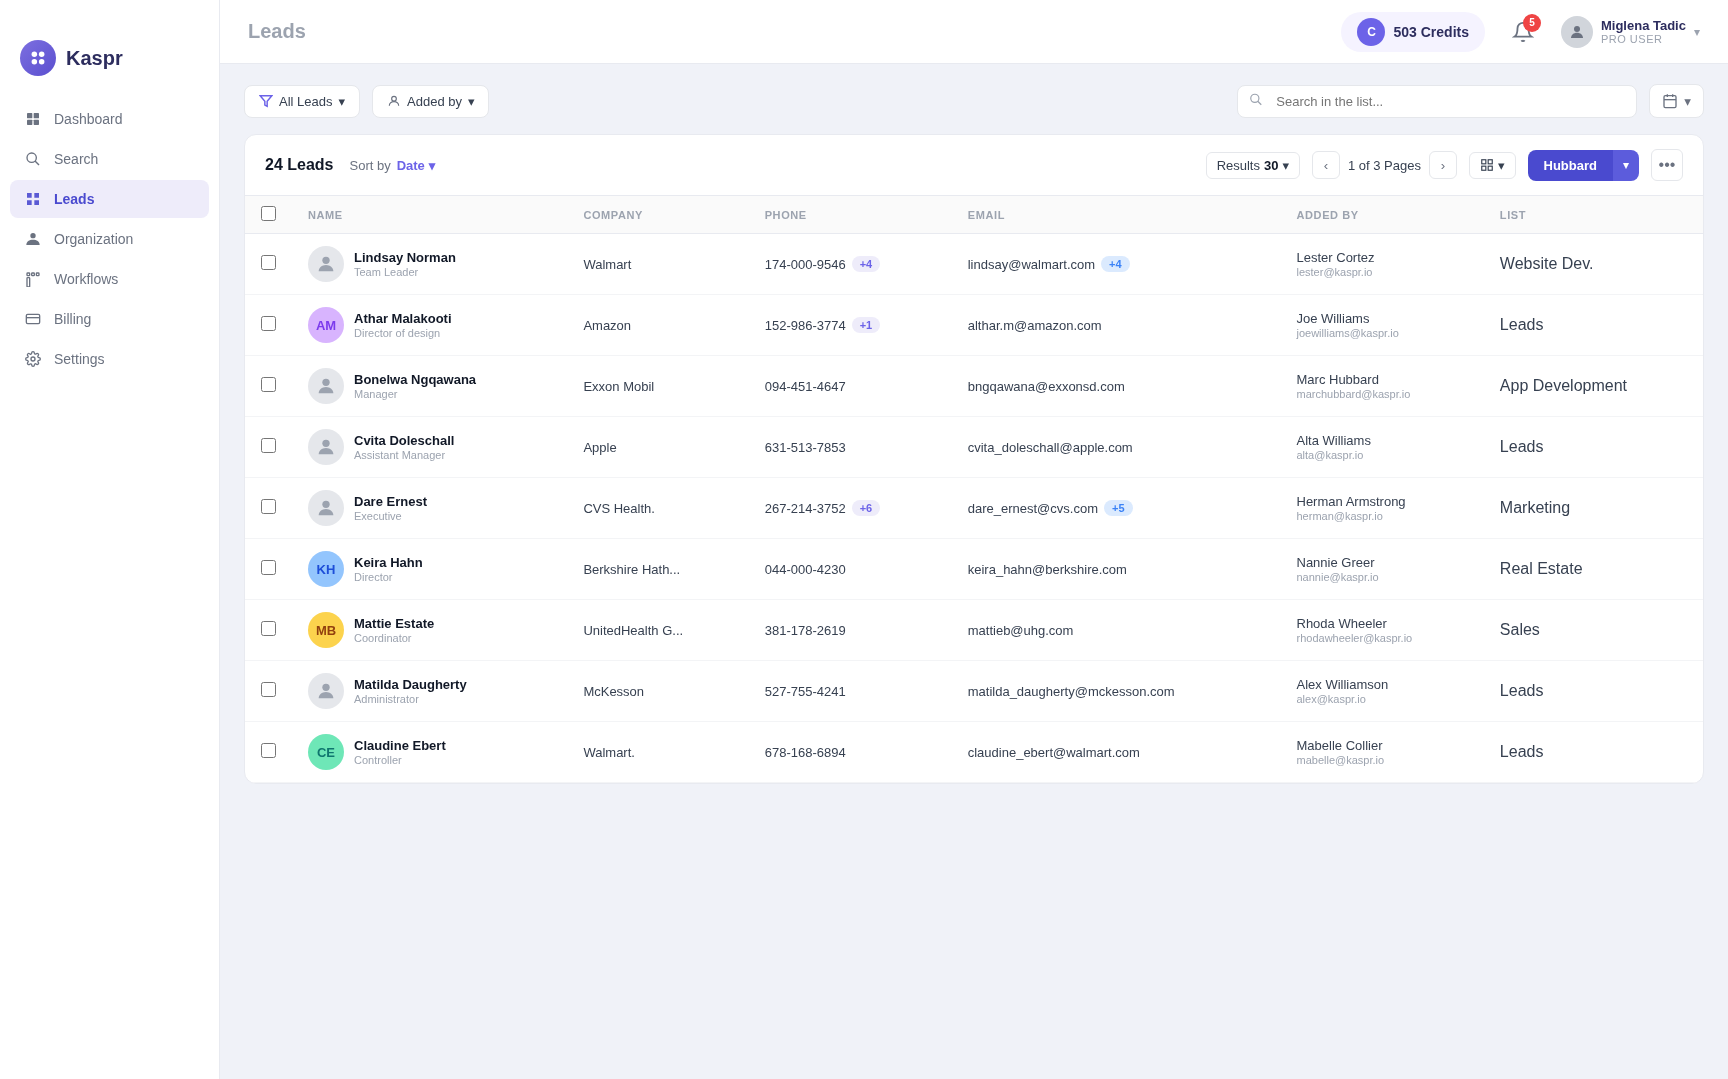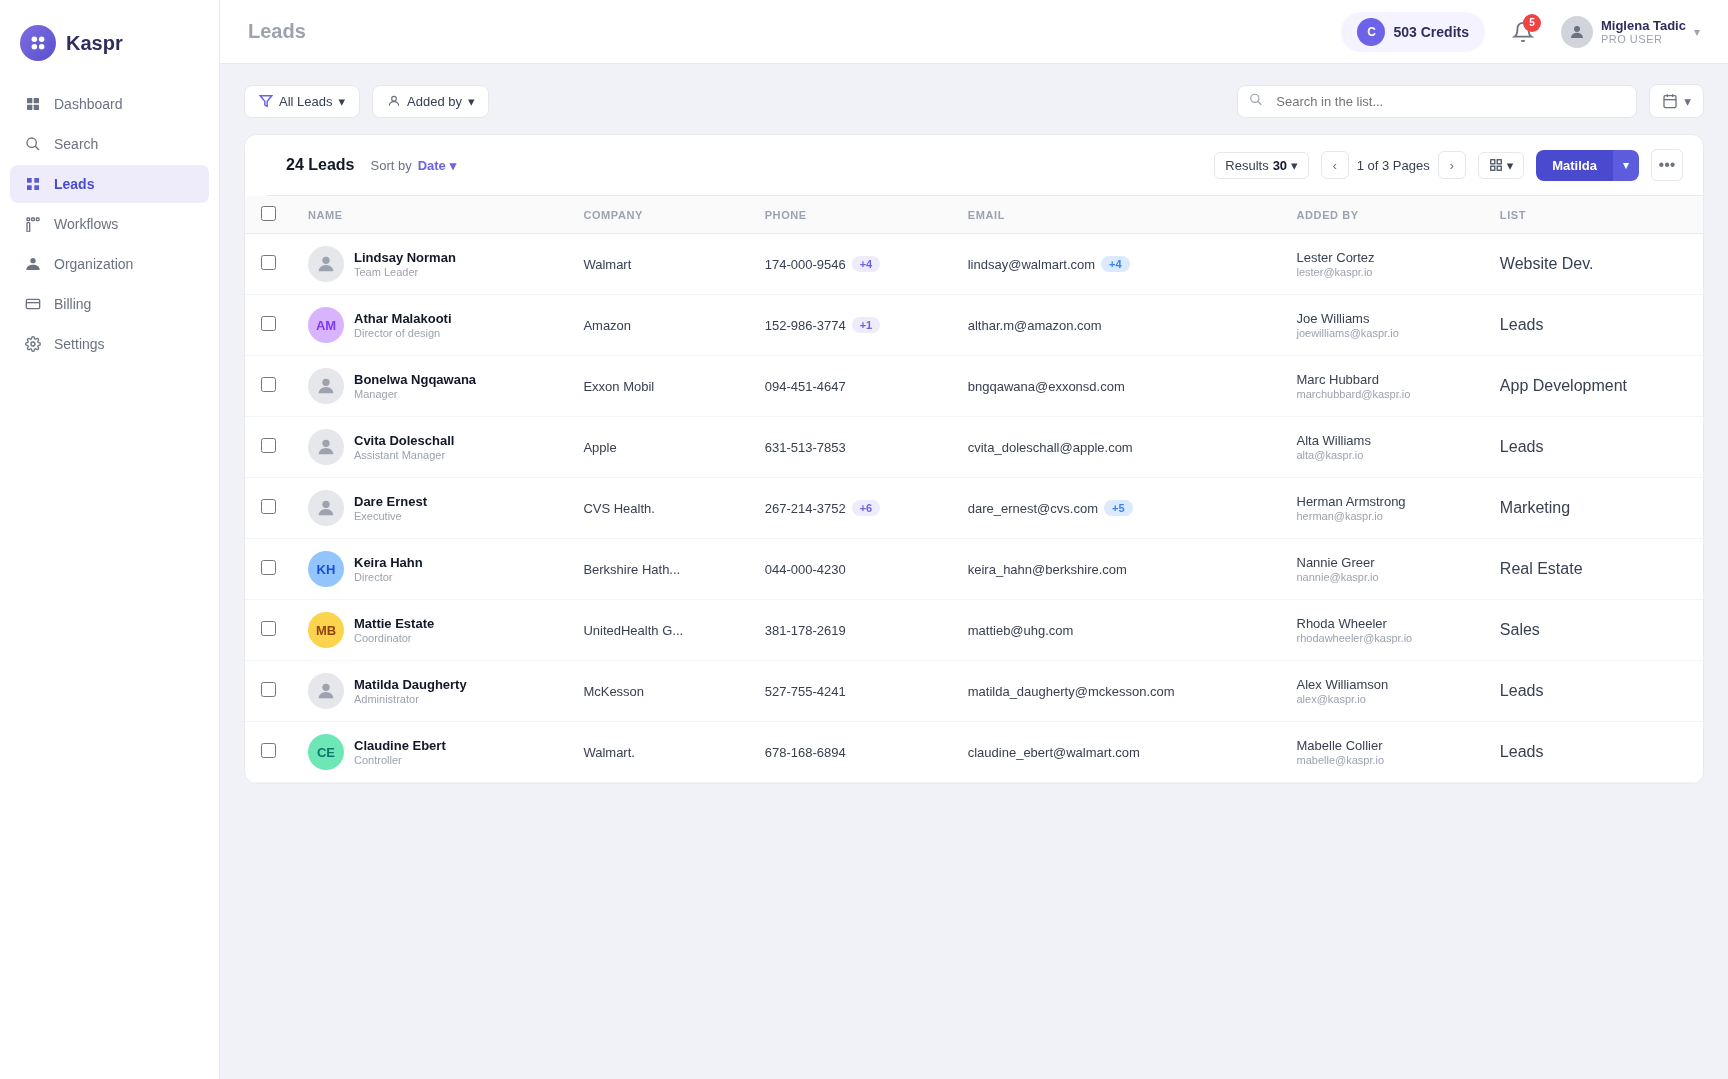--- a/index.html
+++ b/index.html
@@ -1,19 +1,19 @@
 <!DOCTYPE html>
 <html><head>
   <meta charset="utf-8">
   <style>
     * { box-sizing: border-box; margin: 0; padding: 0; }
     body { font-family: -apple-system, BlinkMacSystemFont, 'Segoe UI', sans-serif; background: #f0f2f8; display: flex; height: 100vh; overflow: hidden; }
 
     
-    .sidebar { width: 220px; background: #fff; display: flex; flex-direction: column; padding: 17px 0; border-right: 1px solid #e8eaf0; flex-shrink: 0; }
+    .sidebar { width: 220px; background: #fff; display: flex; flex-direction: column; padding: 32px 0; border-right: 1px solid #e8eaf0; flex-shrink: 0; }
     .sidebar-logo { display: flex; align-items: center; gap: 10px; padding: 8px 20px 24px; }
     .sidebar-logo-icon { width: 36px; height: 36px; background: linear-gradient(135deg, #7c6fe0, #5b4fcf); border-radius: 50%; display: flex; align-items: center; justify-content: center; color: white; font-size: 18px; }
     .sidebar-logo-text { font-size: 20px; font-weight: 700; color: #2d2d5e; }
     .sidebar-nav { display: flex; flex-direction: column; gap: 2px; padding: 0 10px; }
     .sidebar-item { display: flex; align-items: center; gap: 12px; padding: 10px 14px; border-radius: 8px; cursor: pointer; color: #6b7280; font-size: 14px; font-weight: 500; text-decoration: none; }
     .sidebar-item.active { background: #eeecfa; color: #4a4acf; font-weight: 600; }
     .sidebar-item .icon { width: 18px; height: 18px; display: flex; align-items: center; justify-content: center; font-size: 16px; }
 
     
     .main { flex: 1; display: flex; flex-direction: column; overflow: hidden; }
@@ -40,21 +40,21 @@
     
     .toolbar { display: flex; align-items: center; gap: 12px; margin-bottom: 16px; }
     .filter-btn { display: flex; align-items: center; gap: 6px; background: #fff; border: 1px solid #e5e7eb; border-radius: 8px; padding: 8px 14px; cursor: pointer; font-size: 13px; color: #374151; font-weight: 500; }
     .search-box { flex: 1; max-width: 400px; margin-left: auto; position: relative; }
     .search-box input { width: 100%; padding: 8px 14px 8px 38px; border: 1px solid #e5e7eb; border-radius: 8px; font-size: 13px; color: #374151; background: #fff; outline: none; }
     .search-icon-wrap { position: absolute; left: 12px; top: 50%; transform: translateY(-50%); color: #9ca3af; font-size: 14px; }
     .calendar-btn { background: #fff; border: 1px solid #e5e7eb; border-radius: 8px; padding: 8px 12px; cursor: pointer; color: #6b7280; display: flex; align-items: center; gap: 6px; }
 
     
     .table-container { background: #fff; border-radius: 12px; overflow: hidden; border: 1px solid #e8eaf0; }
-    .table-header-bar { display: flex; align-items: center; justify-content: space-between; padding: 14px 20px; border-bottom: 1px solid #e8eaf0; margin-left: 21px; }
+    .table-header-bar { display: flex; align-items: center; justify-content: space-between; padding: 14px 20px; border-bottom: 1px solid #e8eaf0; }
     .table-title { font-size: 16px; font-weight: 700; color: #111827; }
     .sort-section { display: flex; align-items: center; gap: 6px; font-size: 13px; color: #6b7280; }
     .sort-date { color: #6c63e8; font-weight: 600; cursor: pointer; display: flex; align-items: center; gap: 4px; }
     .right-controls { display: flex; align-items: center; gap: 12px; }
     .results-btn { display: flex; align-items: center; gap: 4px; font-size: 13px; color: #374151; cursor: pointer; background: #fff; border: 1px solid #e5e7eb; border-radius: 6px; padding: 5px 10px; }
     .results-num { font-weight: 700; color: #111827; }
     .pagination { display: flex; align-items: center; gap: 8px; font-size: 13px; color: #374151; }
     .page-nav { background: #fff; border: 1px solid #e5e7eb; border-radius: 6px; width: 28px; height: 28px; display: flex; align-items: center; justify-content: center; cursor: pointer; color: #6b7280; }
     .view-toggle { background: #fff; border: 1px solid #e5e7eb; border-radius: 6px; padding: 5px 10px; display: flex; align-items: center; gap: 4px; cursor: pointer; color: #374151; font-size: 13px; }
     .export-btn { background: #4a4acf; color: white; border: none; border-radius: 8px 0 0 8px; padding: 8px 16px; font-size: 13px; font-weight: 600; cursor: pointer; }
@@ -119,37 +119,37 @@
     <a class="sidebar-item active">
       <span class="icon">
         <svg width="16" height="16" viewBox="0 0 24 24" fill="currentColor">
             <path d="M3 3h7v7H3zM14 3h7v7h-7zM3 14h7v7H3zM14 14h7v7h-7z" opacity="0.9"></path>
           </svg>
       </span>
       <span>Leads</span>
     </a>
     <a class="sidebar-item">
       <span class="icon">
+        <svg width="16" height="16" viewBox="0 0 24 24" fill="currentColor">
+            <circle cx="12" cy="7" r="4"></circle>
+            <path d="M2 21c0-5.5 4.5-8 10-8s10 2.5 10 8"></path>
+          </svg>
+      </span>
+      <span>Organization</span>
+    </a>
+    <a class="sidebar-item">
+      <span class="icon">
         <svg width="16" height="16" viewBox="0 0 24 24" fill="none" stroke="currentColor" stroke-width="2">
             <rect x="3" y="3" width="4" height="4" rx="1"></rect>
             <rect x="10" y="3" width="4" height="4" rx="1"></rect>
             <rect x="17" y="3" width="4" height="4" rx="1"></rect>
             <rect x="3" y="10" width="4" height="14" rx="1"></rect>
           </svg>
       </span>
       <span>Workflows</span>
-    </a>
-    <a class="sidebar-item">
-      <span class="icon">
-        <svg width="16" height="16" viewBox="0 0 24 24" fill="currentColor">
-            <circle cx="12" cy="7" r="4"></circle>
-            <path d="M2 21c0-5.5 4.5-8 10-8s10 2.5 10 8"></path>
-          </svg>
-      </span>
-      <span>Organization</span>
     </a>
     <a class="sidebar-item">
       <span class="icon">
         <svg width="16" height="16" viewBox="0 0 24 24" fill="none" stroke="currentColor" stroke-width="2">
             <rect x="2" y="5" width="20" height="14" rx="2"></rect>
             <line x1="2" y1="10" x2="22" y2="10"></line>
           </svg>
       </span>
       <span>Billing</span>
     </a>
@@ -262,21 +262,21 @@
           <button class="view-toggle">
             <svg width="14" height="14" viewBox="0 0 24 24" fill="none" stroke="currentColor" stroke-width="2">
                 <rect x="3" y="3" width="7" height="7"></rect>
                 <rect x="14" y="3" width="7" height="7"></rect>
                 <rect x="3" y="14" width="7" height="7"></rect>
                 <rect x="14" y="14" width="7" height="7"></rect>
               </svg>
             <span>▾</span>
           </button>
           <div class="export-group">
-            <button class="export-btn">Matilda</button>
+            <button class="export-btn">Hubbard</button>
             <button class="export-caret">▾</button>
           </div>
           <button class="more-btn">
             <span>•••</span>
           </button>
         </div>
       </div>
 
       <table>
         <thead>

